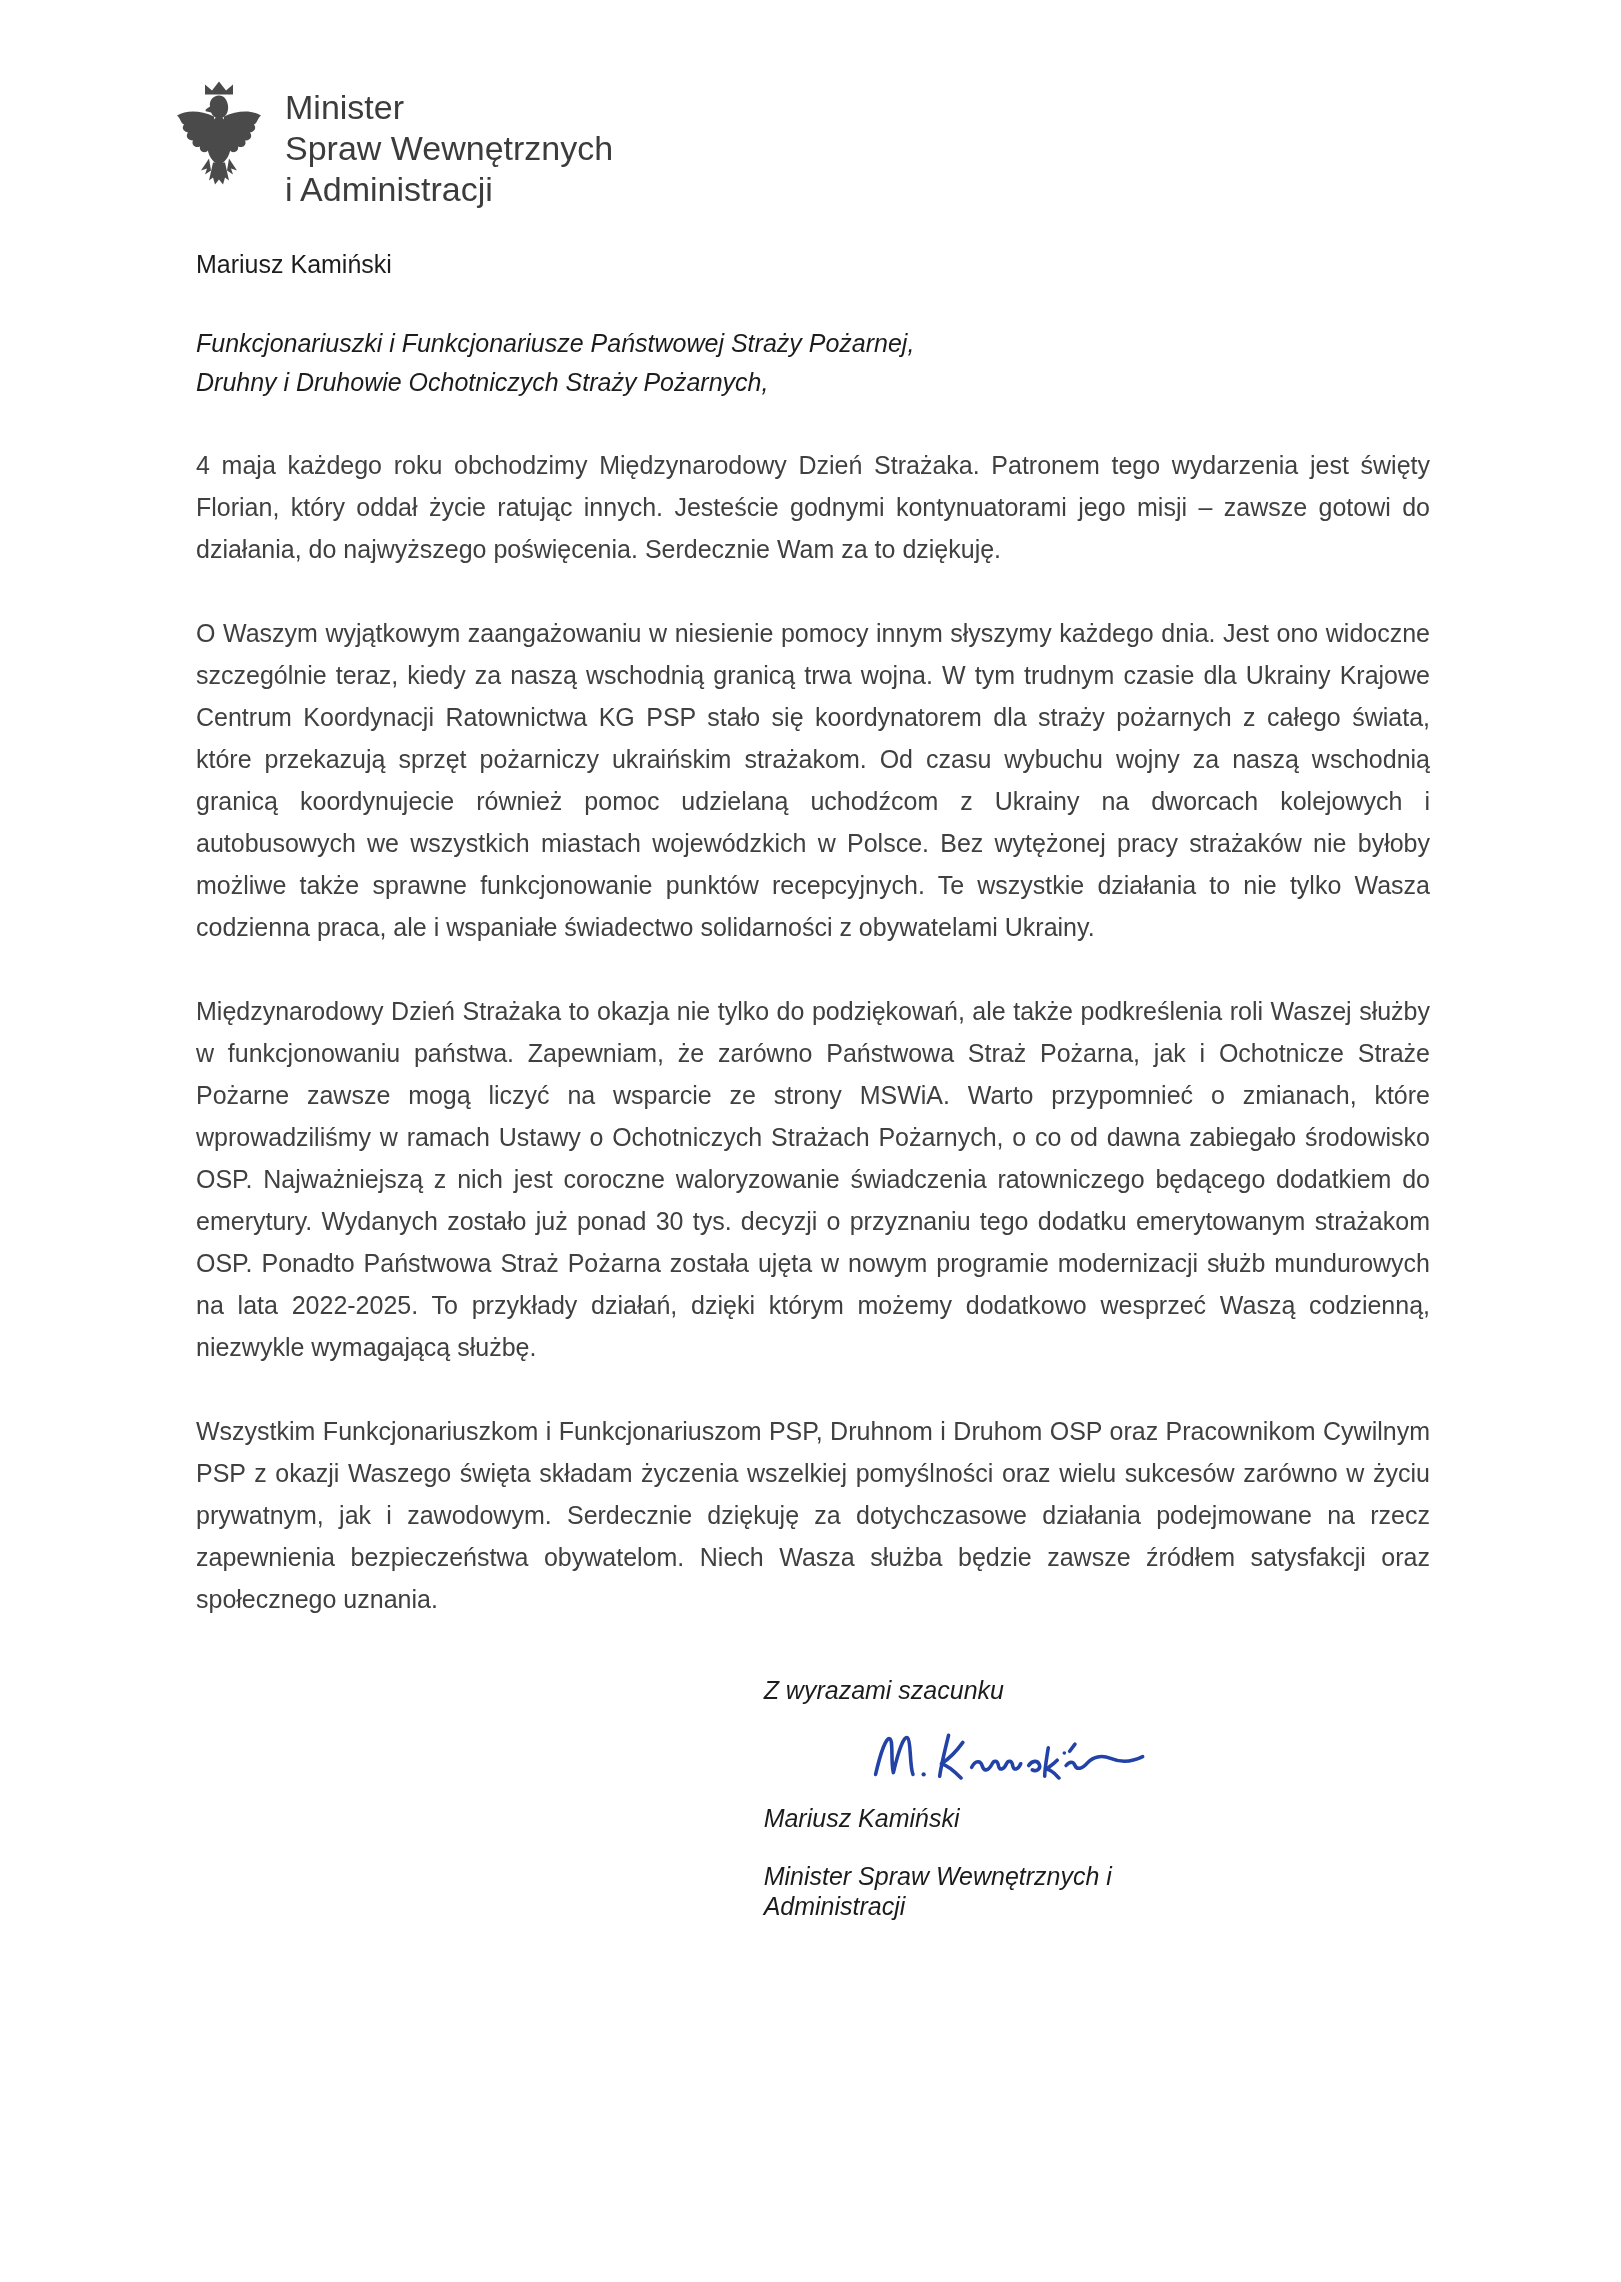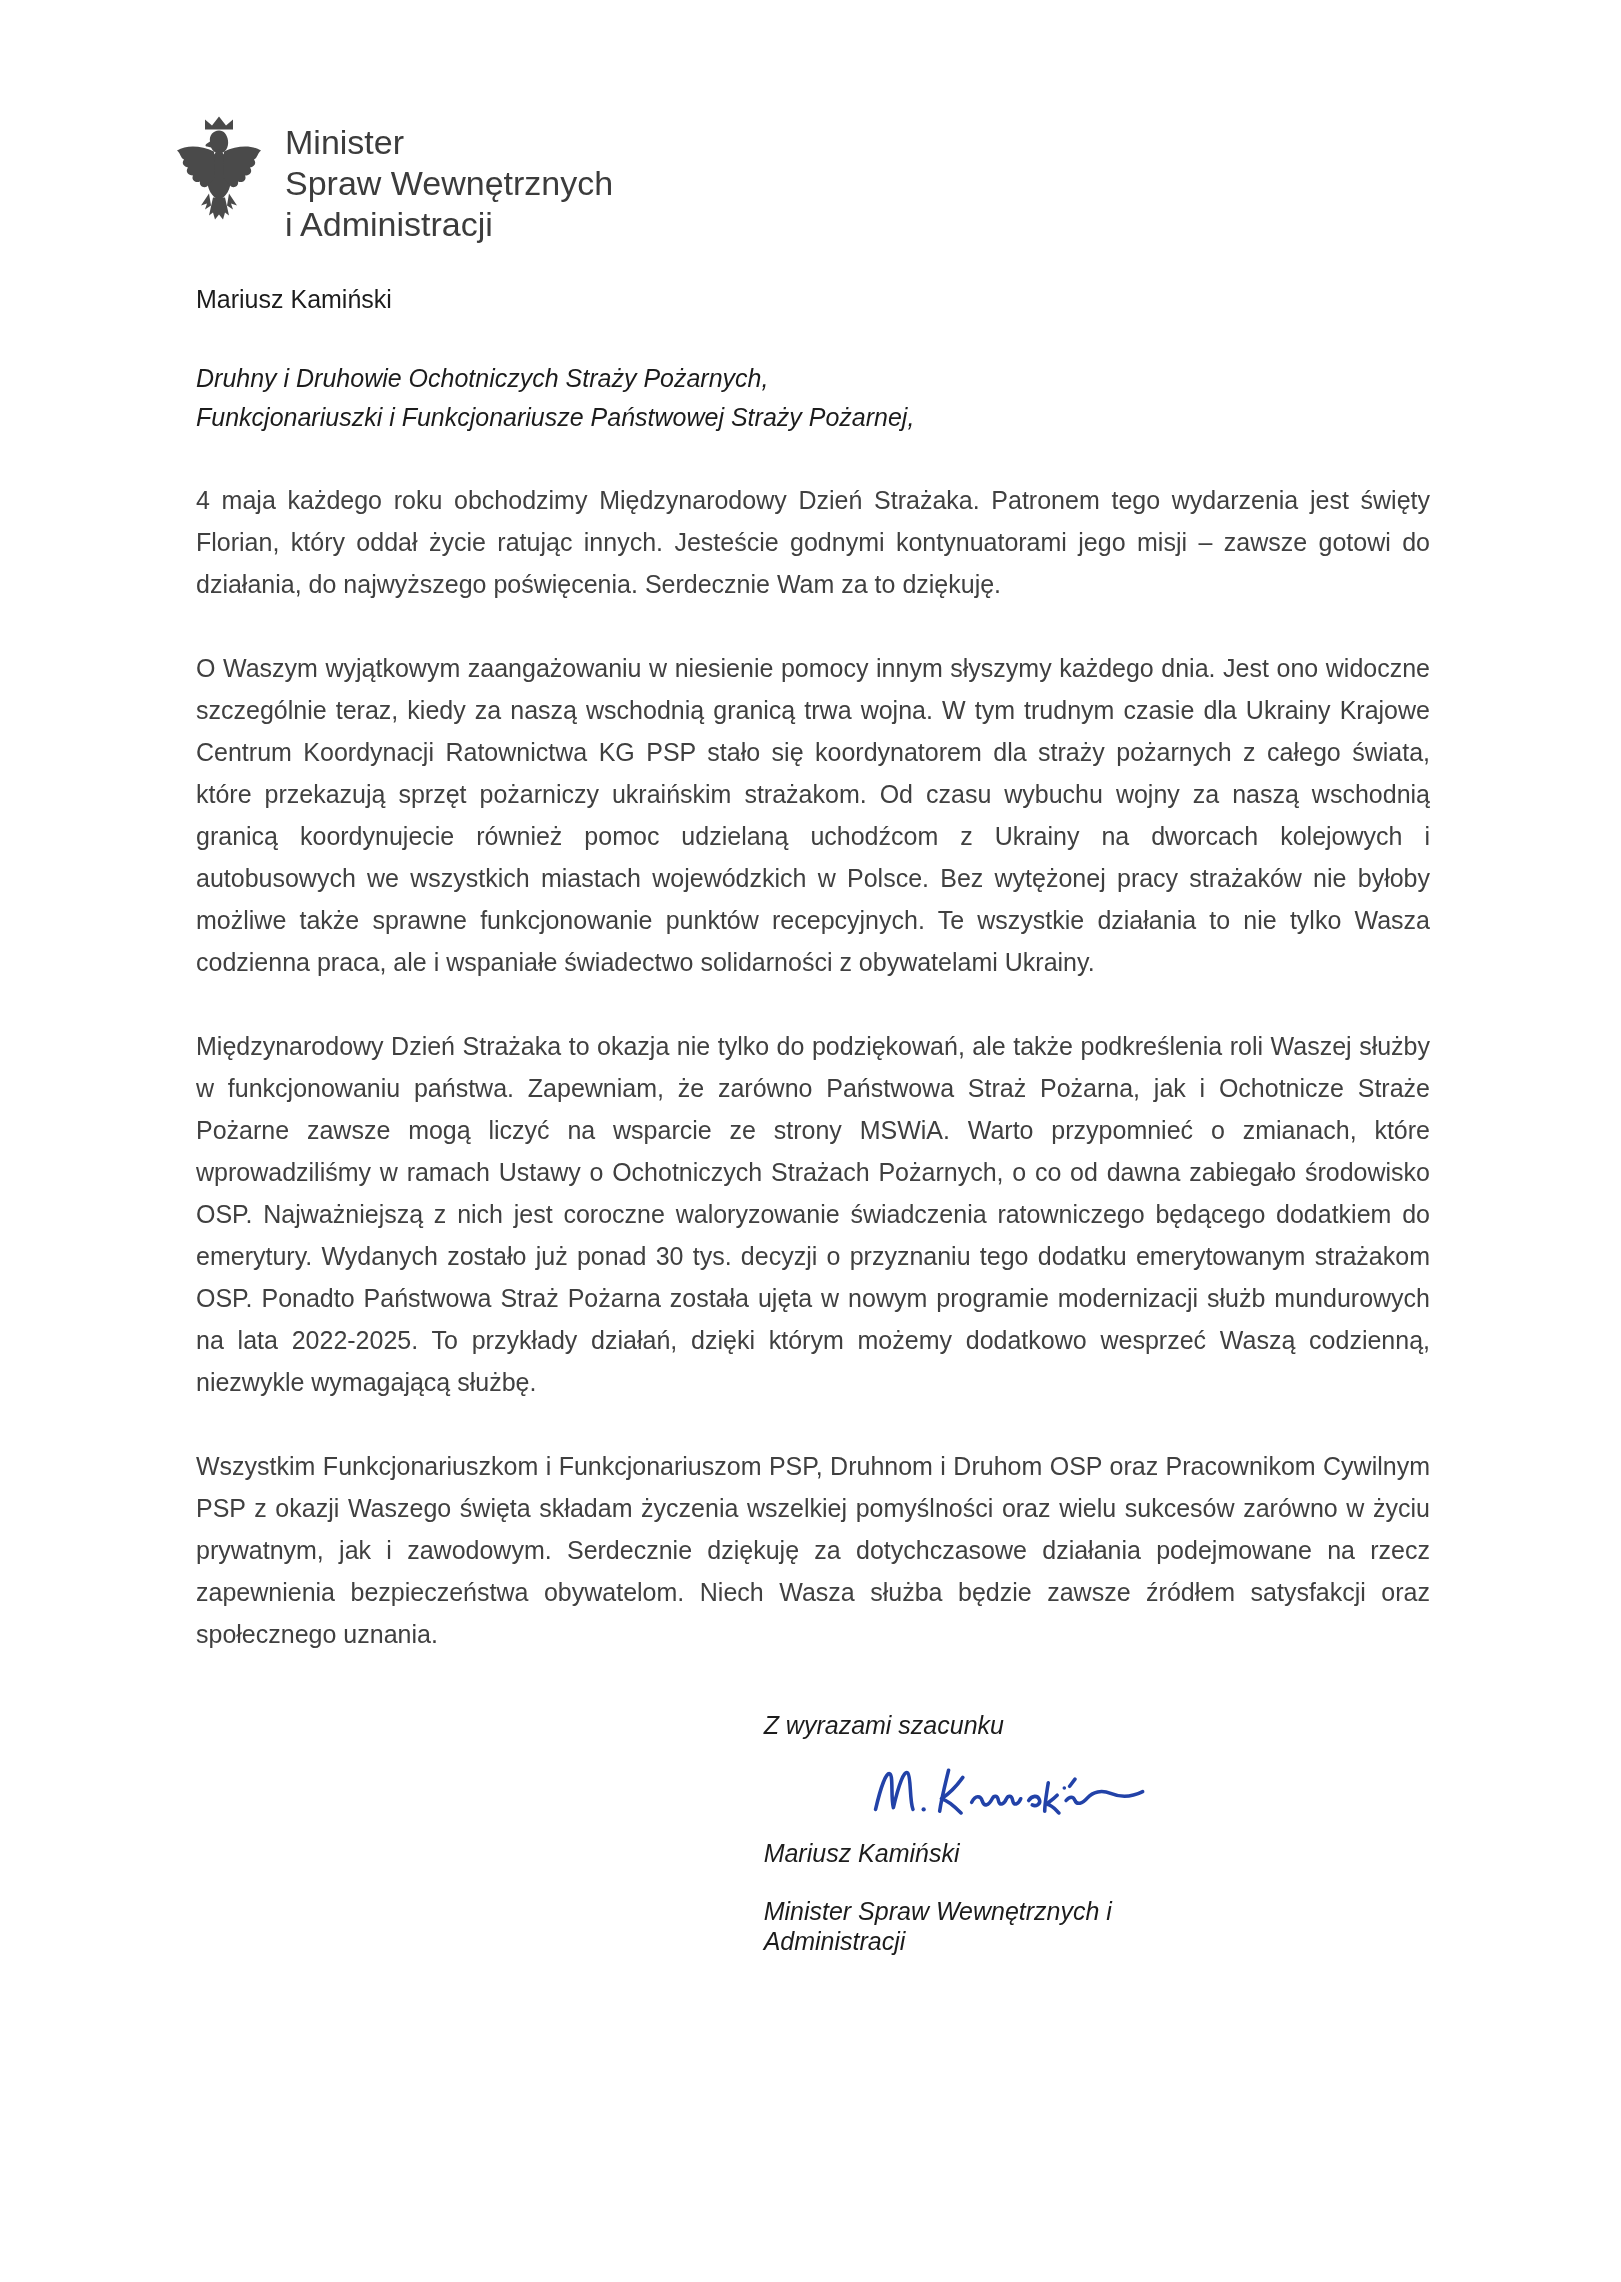--- a/index.html
+++ b/index.html
@@ -6,21 +6,21 @@
     margin: 0;
     padding: 0;
     background: #ffffff;
   }
   .page {
     position: relative;
     width: 1622px;
     height: 2282px;
     background: #ffffff;
     box-sizing: border-box;
-    padding: 111px 192px 53px 196px;
+    padding: 76px 192px 53px 196px;
     font-family: "Liberation Sans", sans-serif;
     color: #1c1c1c;
     overflow: hidden;
   }
   .logo-row {
     display: flex;
     align-items: flex-start;
     gap: 16px;
     margin-left: -27px;
   }
@@ -100,22 +100,22 @@
     <div class="ministry-name">
       <div>Minister</div>
       <div>Spraw Wewnętrznych</div>
       <div>i Administracji</div>
     </div>
   </div>
 
   <div class="sender">Mariusz Kamiński</div>
 
   <div class="salutation">
+    <div>Funkcjonariuszki i Funkcjonariusze Państwowej Straży Pożarnej,</div>
     <div>Druhny i Druhowie Ochotniczych Straży Pożarnych,</div>
-    <div>Funkcjonariuszki i Funkcjonariusze Państwowej Straży Pożarnej,</div>
   </div>
 
   <p class="body-par">4 maja każdego roku obchodzimy Międzynarodowy Dzień Strażaka. Patronem tego wydarzenia jest święty Florian, który oddał życie ratując innych. Jesteście godnymi kontynuatorami jego misji – zawsze gotowi do działania, do najwyższego poświęcenia. Serdecznie Wam za to dziękuję.</p>
   <p class="body-par">O Waszym wyjątkowym zaangażowaniu w niesienie pomocy innym słyszymy każdego dnia. Jest ono widoczne szczególnie teraz, kiedy za naszą wschodnią granicą trwa wojna. W tym trudnym czasie dla Ukrainy Krajowe Centrum Koordynacji Ratownictwa KG PSP stało się koordynatorem dla straży pożarnych z całego świata, które przekazują sprzęt pożarniczy ukraińskim strażakom. Od czasu wybuchu wojny za naszą wschodnią granicą koordynujecie również pomoc udzielaną uchodźcom z Ukrainy na dworcach kolejowych i autobusowych we wszystkich miastach wojewódzkich w Polsce. Bez wytężonej pracy strażaków nie byłoby możliwe także sprawne funkcjonowanie punktów recepcyjnych. Te wszystkie działania to nie tylko Wasza codzienna praca, ale i wspaniałe świadectwo solidarności z obywatelami Ukrainy.</p>
   <p class="body-par">Międzynarodowy Dzień Strażaka to okazja nie tylko do podziękowań, ale także podkreślenia roli Waszej służby w funkcjonowaniu państwa. Zapewniam, że zarówno Państwowa Straż Pożarna, jak i Ochotnicze Straże Pożarne zawsze mogą liczyć na wsparcie ze strony MSWiA. Warto przypomnieć o zmianach, które wprowadziliśmy w ramach Ustawy o Ochotniczych Strażach Pożarnych, o co od dawna zabiegało środowisko OSP. Najważniejszą z nich jest coroczne waloryzowanie świadczenia ratowniczego będącego dodatkiem do emerytury. Wydanych zostało już ponad 30 tys. decyzji o przyznaniu tego dodatku emerytowanym strażakom OSP. Ponadto Państwowa Straż Pożarna została ujęta w nowym programie modernizacji służb mundurowych na lata 2022-2025. To przykłady działań, dzięki którym możemy dodatkowo wesprzeć Waszą codzienną, niezwykle wymagającą służbę.</p>
   <p class="body-par">Wszystkim Funkcjonariuszkom i Funkcjonariuszom PSP, Druhnom i Druhom OSP oraz Pracownikom Cywilnym PSP z okazji Waszego święta składam życzenia wszelkiej pomyślności oraz wielu sukcesów zarówno w życiu prywatnym, jak i zawodowym. Serdecznie dziękuję za dotychczasowe działania podejmowane na rzecz zapewnienia bezpieczeństwa obywatelom. Niech Wasza służba będzie zawsze źródłem satysfakcji oraz społecznego uznania.</p>
 
   <div class="closing-block">
     <div class="closing-line">Z wyrazami szacunku</div>
     <svg class="sig-svg" viewBox="0 0 330 82" aria-hidden="true">

